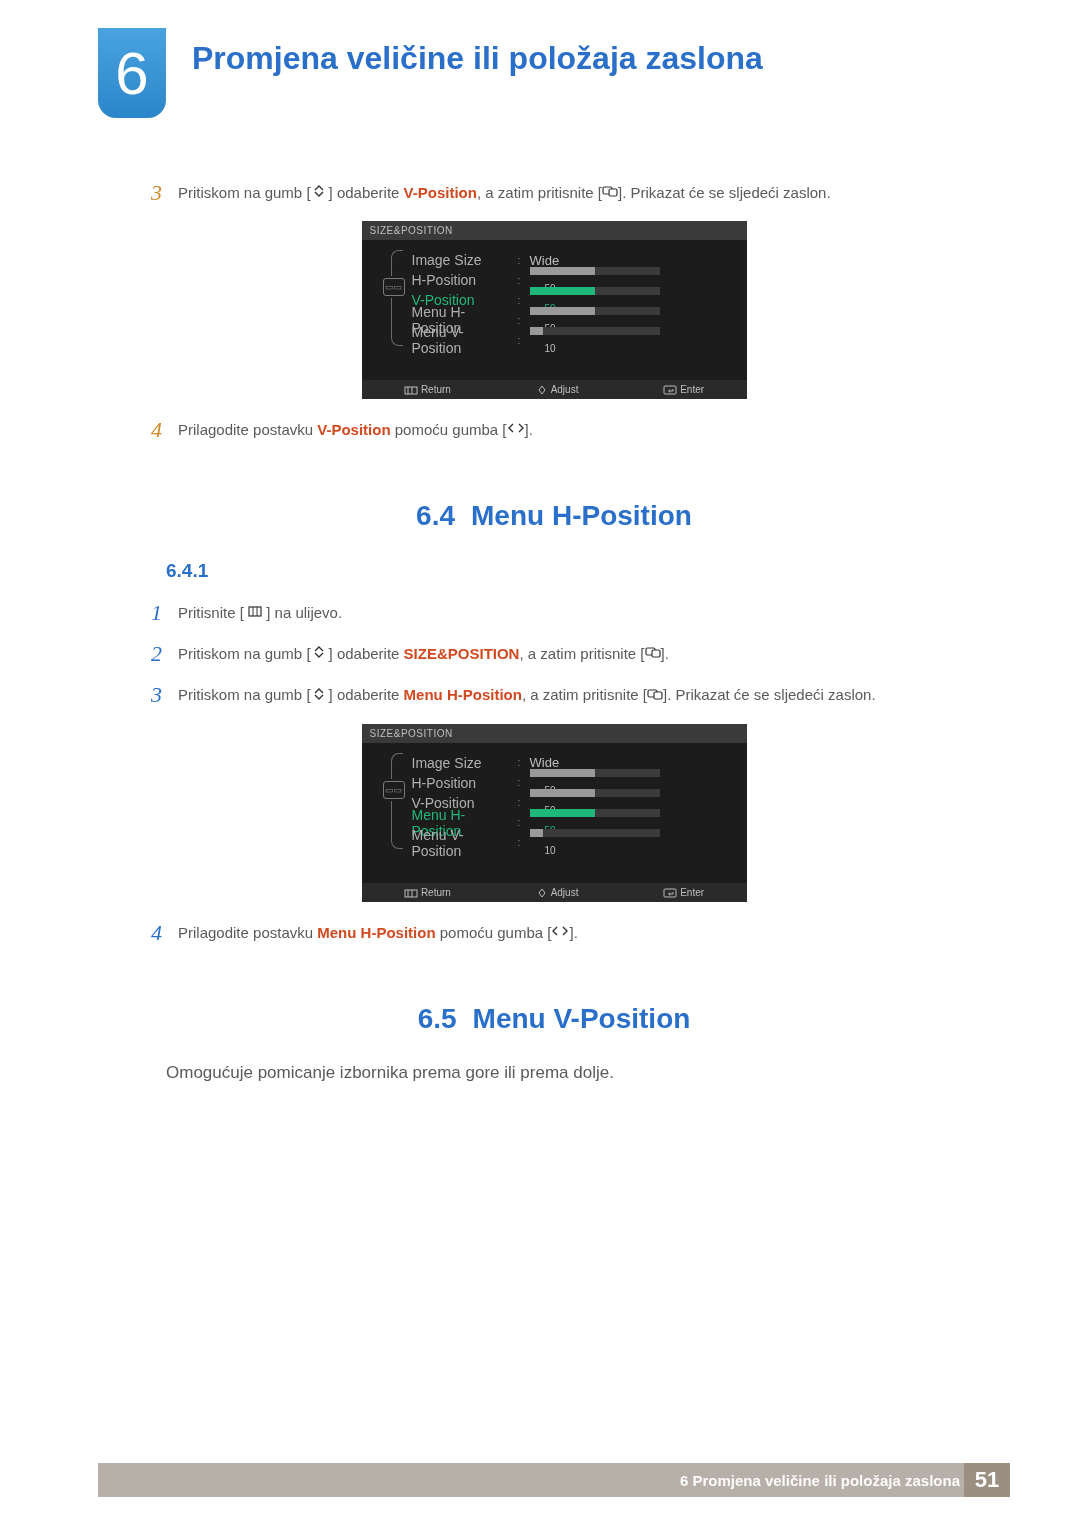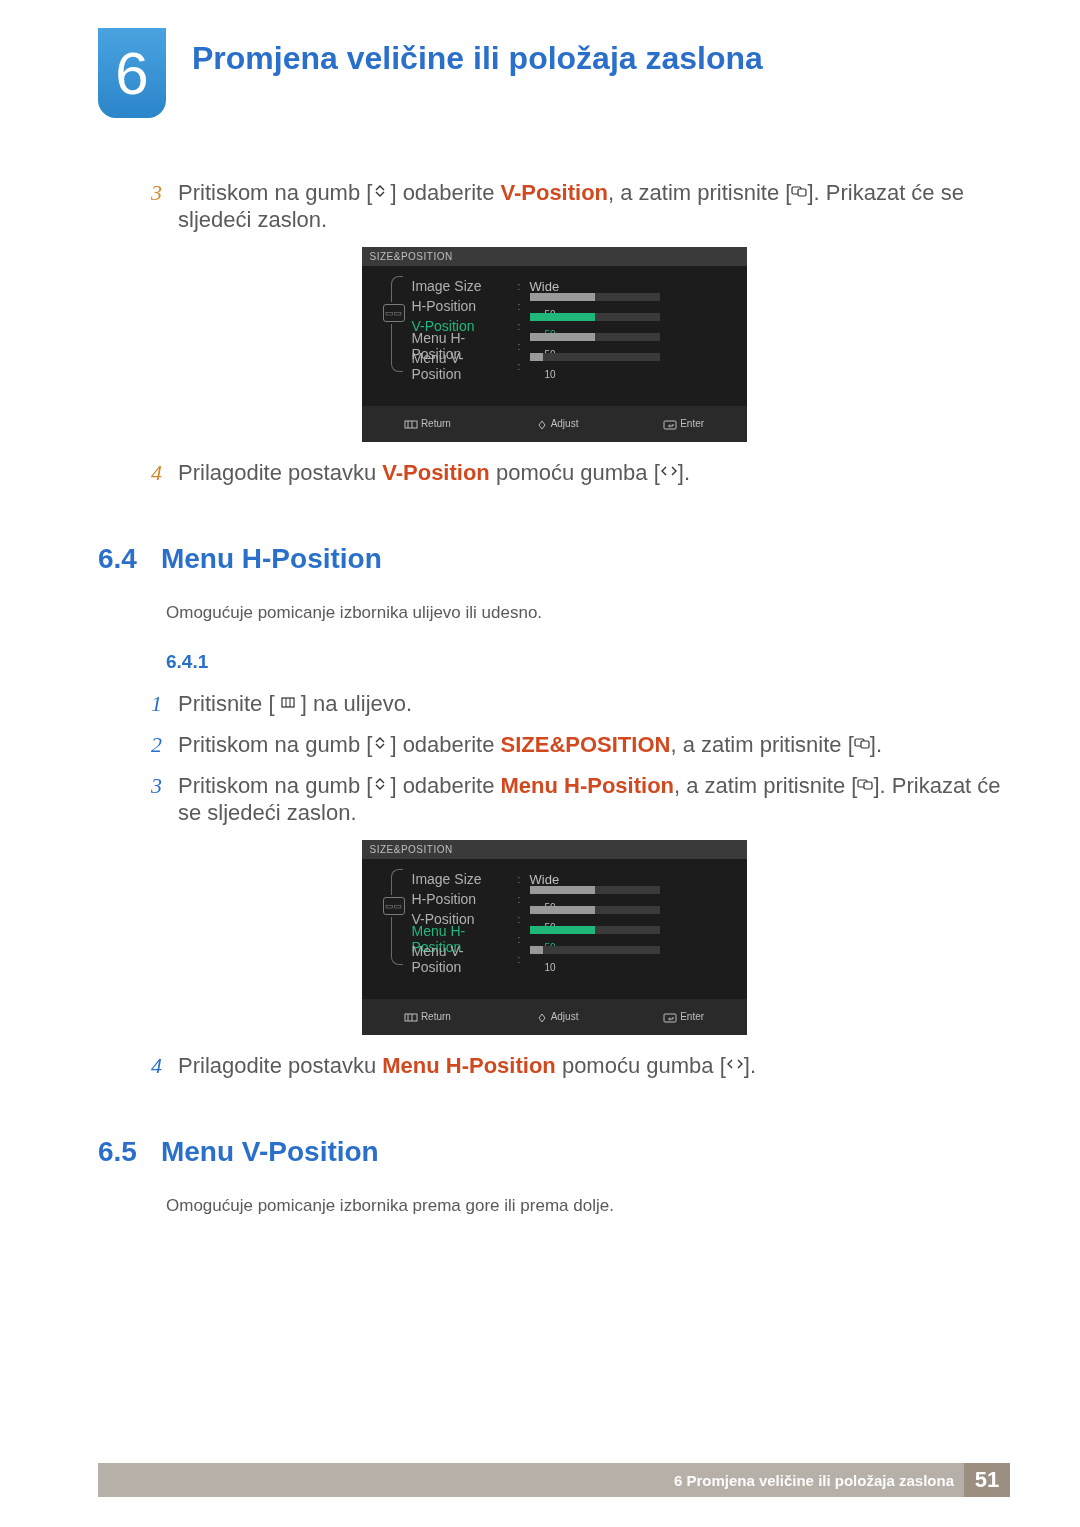--- a/index.html
+++ b/index.html
@@ -44,21 +44,21 @@
   .step .num {
     width: 80px;
     font-style: italic;
     font-size: 22px;
     color: #2a6fc9;
     font-family: Georgia, serif;
     text-align: right;
     padding-right: 16px;
   }
   .step .num.orange { color: #d08a2a; }
-  .step .txt { flex: 1; font-size: 22px; line-height: 26px; color: #5a5a5a; }
+  .step .txt { flex: 1; font-size: 15px; line-height: 26px; color: #5a5a5a; }
   .hi-red { color: #d2491f; font-weight: bold; }
   .glyph {
     display: inline-block;
     font-size: 13px;
     vertical-align: middle;
     position: relative;
     top: -1px;
   }
 
   
@@ -99,47 +99,47 @@
   .osd-colon { width: 6px; color: #888; font-size: 10px; }
   .osd-val { width: 60px; font-size: 13px; color: #bfbfbf; }
   .osd-bar-wrap { display:flex; align-items:flex-start; gap:8px;flex-direction:column; }
   .osd-bar { width: 130px; height: 8px; background: #3a3a3a; position: relative; }
   .osd-bar .fill { height: 100%; background: #9a9a9a; }
   .osd-bar .fill.sel { background: #1fb87a; }
   .osd-num { width: 26px; text-align: right; font-size: 10px; color: #bfbfbf; }
   .osd-num.sel { color: #1fb87a; }
   .osd-foot {
     display: flex; justify-content: space-around; align-items: center;
-    background: #2a2a2a; padding: 12px 0; font-size: 10px; color: #bfbfbf;
+    background: #2a2a2a; padding: 4px 0; font-size: 10px; color: #bfbfbf;
   }
   .osd-foot span svg { vertical-align: middle; margin-right: 3px; }
 
   .section-head {
-    display: flex; gap: 24px; align-items: baseline;
-    margin-top: 56px; margin-bottom: 28px;
+    display: flex; gap: 16px; align-items: baseline;
+    margin-top: 56px; margin-bottom: 28px; justify-content: center;
   }
   .section-num { font-size: 28px; font-weight: bold; color: #2a6fc9; }
   .section-title { font-size: 28px; font-weight: bold; color: #2a6fc9; }
   .para { font-size: 17px; color: #5a5a5a; margin: 10px 0 28px 68px; }
   .subsection-head { display:flex; gap:18px; align-items:baseline; margin: 0 0 18px 68px; }
   .subsection-num { font-size: 19px; font-weight: bold; color: #2a6fc9; }
   .subsection-title { font-size: 19px; font-weight: bold; color: #2a6fc9; }
 
   .footer {
     position: absolute;
     bottom: 30px;
     left: 98px;
     right: 70px;
     height: 34px;
     background: #b7b0a8;
     display: flex;
     align-items: center;
     justify-content: flex-end;
   }
-  .footer-text { font-size: 15px; font-weight: bold; color: #fcfcfc; padding-right: 10px; }
+  .footer-text { font-size: 15px; font-weight: bold; color: #fcfcfc; padding-right: 4px; }
   .footer-page {
     width: 46px; height: 34px; background: #9a8f80; color: #fff;
     font-size: 22px; font-weight: bold; display:flex; align-items:center; justify-content:center;
   }
 </style>
 </head>
 <body>
 
 <div class="chapter-badge">
   <span>6</span>
@@ -238,21 +238,20 @@
       <span>Prilagodite postavku </span><span class="hi-red">V-Position</span><span> pomoću gumba [</span><span class="glyph"><svg width="18" height="12">
             <path d="M6 2 L2 6 L6 10 M12 2 L16 6 L12 10" stroke="#333" stroke-width="1.4" fill="none"></path>
           </svg></span><span>].</span>
     </div>
   </div>
 
   <div class="section-head">
     <div class="section-num">6.4</div>
     <div class="section-title">Menu H-Position</div>
   </div>
-  <div class="para">Omogućuje pomicanje izbornika ulijevo ili udesno.</div>
 
   <div class="subsection-head">
     <div class="subsection-num">6.4.1</div>
   </div>
 
   <div class="step">
     <div class="num">1</div>
     <div class="txt">
       <span>Pritisnite [ </span><span class="glyph"><svg width="14" height="11">
             <rect x="1" y="1" width="12" height="9" stroke="#333" fill="none" stroke-width="1.2"></rect>

